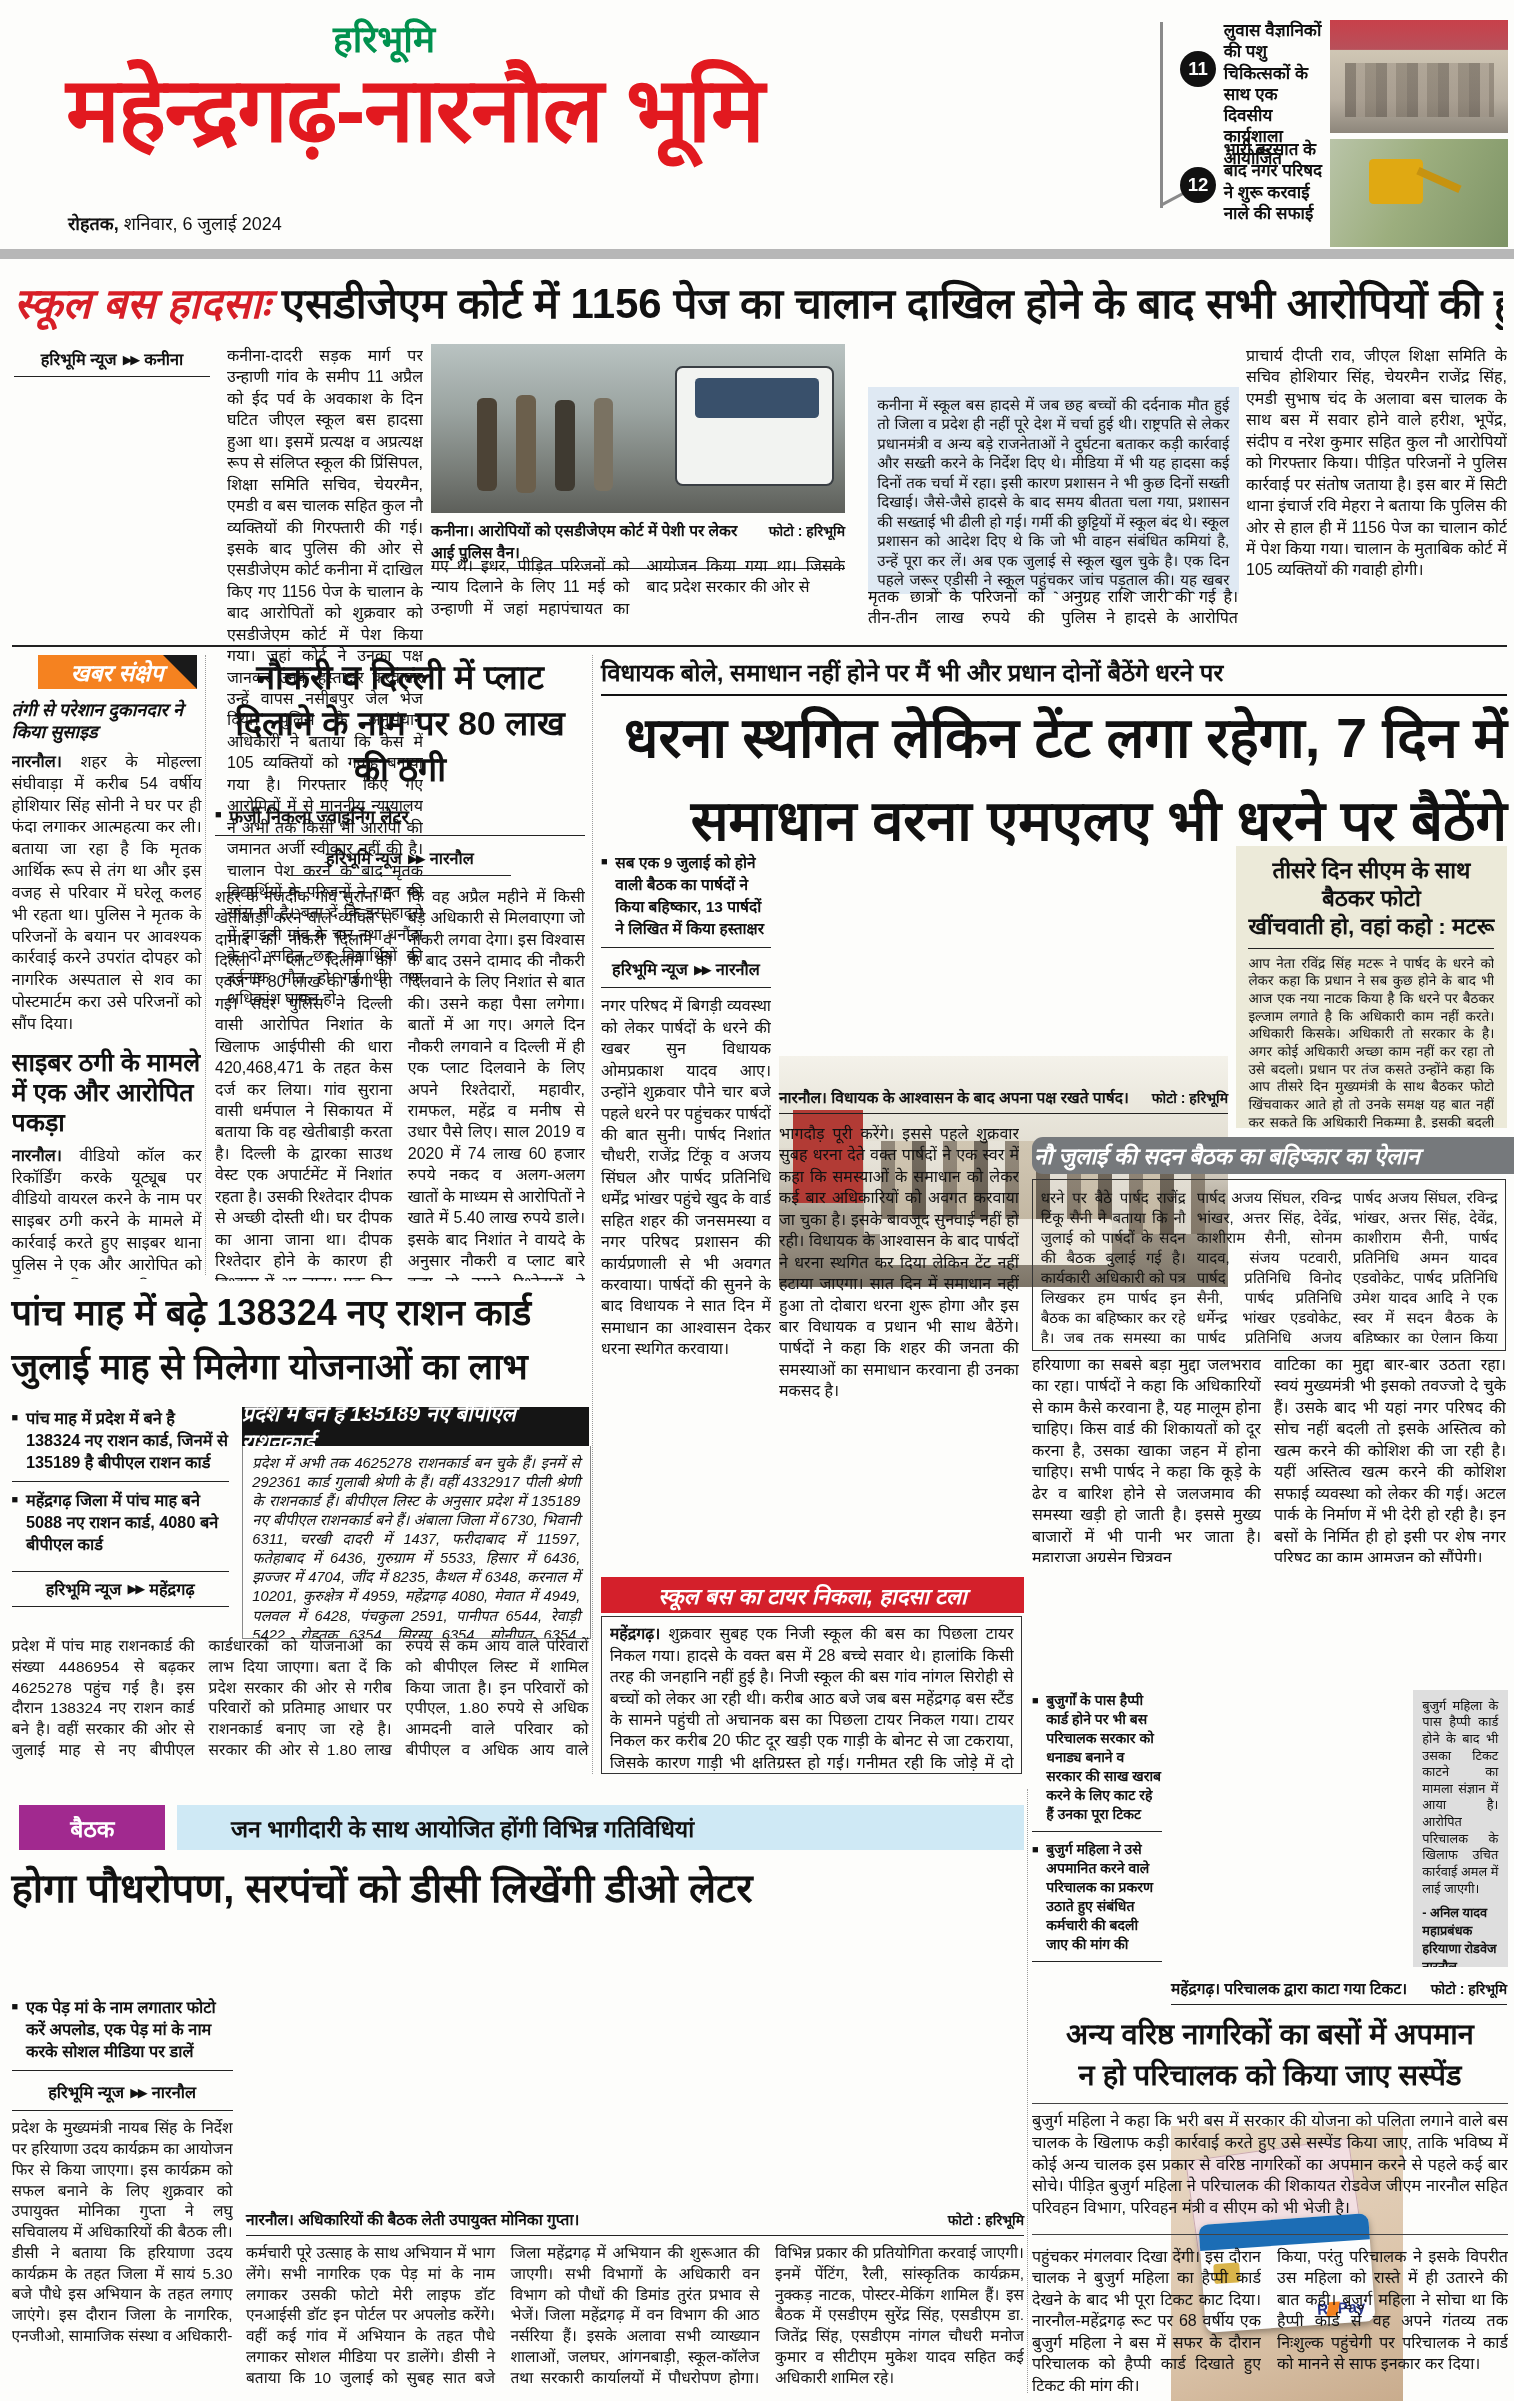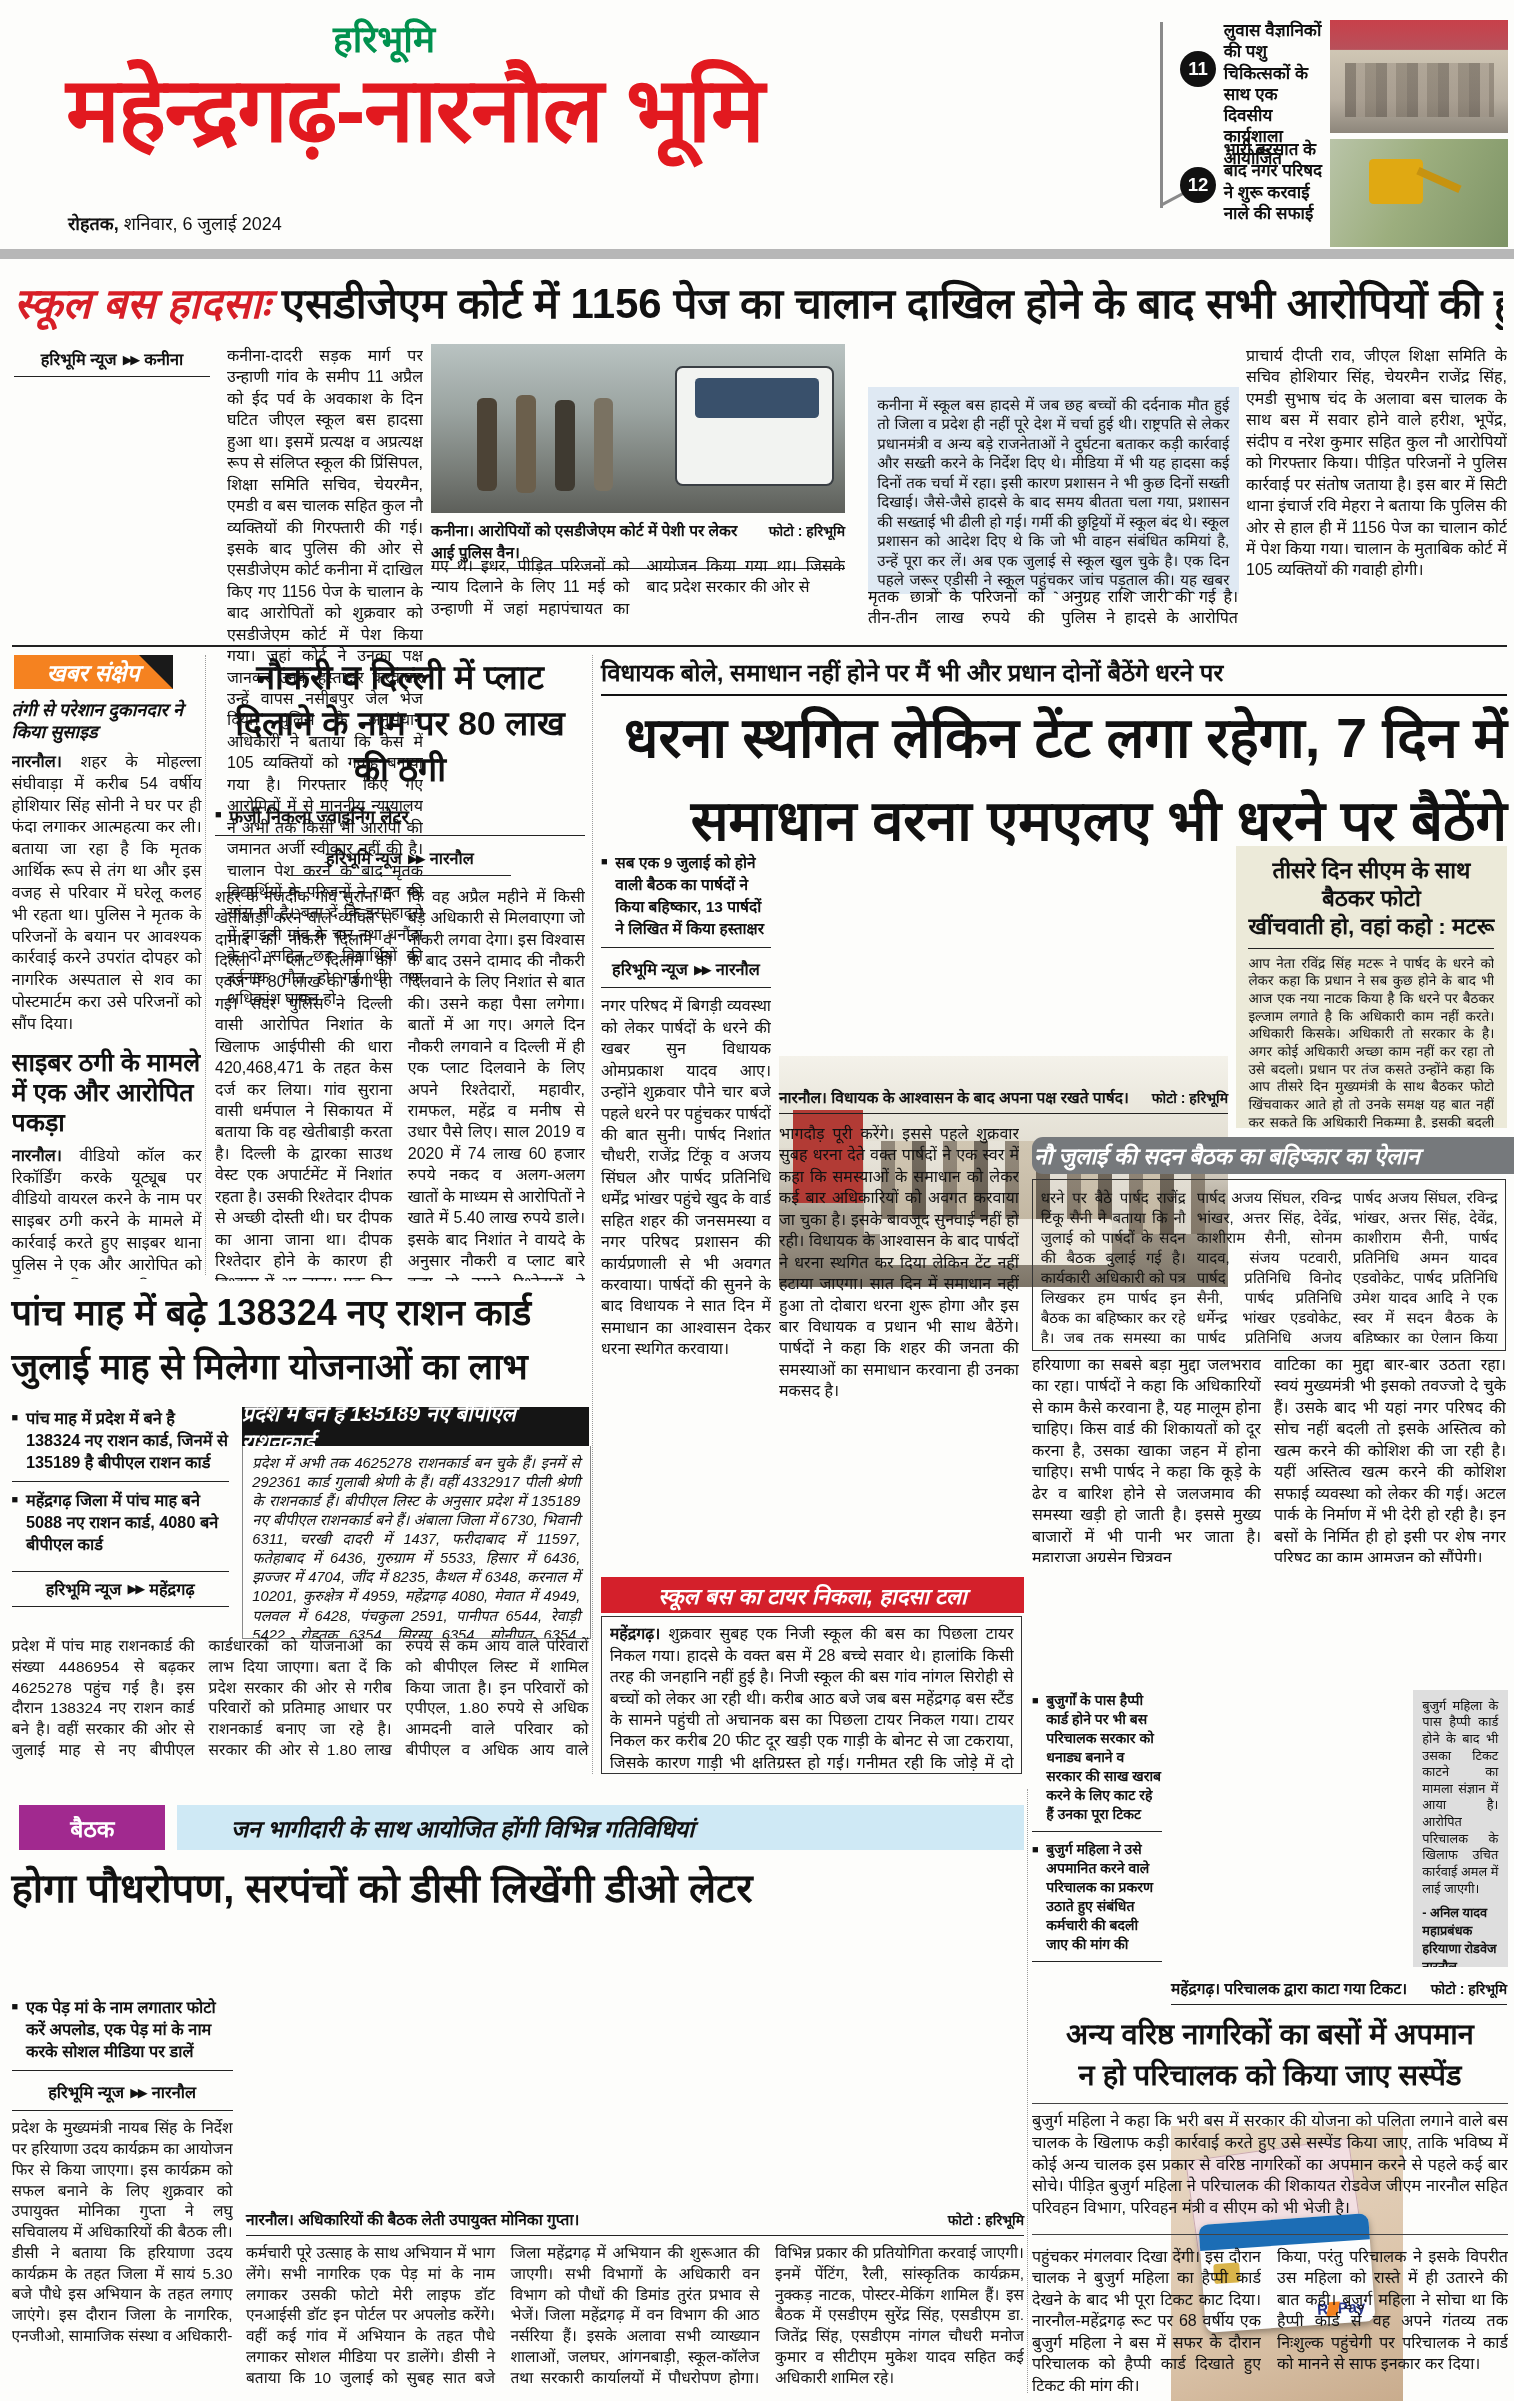--- a/index.html
+++ b/index.html
@@ -92,21 +92,21 @@
     <span>जब हादसा हुआ तो प्रशासन ने की थी सख्ती, अब ढिलाई</span>
   </div>
   <div class="abs" style="left:868px;top:387px;width:352px;height:192px;background:#dfe9f3;padding:7.7px 9.3px;font-size:15px;line-height:1.3;text-align:justify;overflow:hidden;">कनीना में स्कूल बस हादसे में जब छह बच्चों की दर्दनाक मौत हुई तो जिला व प्रदेश ही नहीं पूरे देश में चर्चा हुई थी। राष्ट्रपति से लेकर प्रधानमंत्री व अन्य बड़े राजनेताओं ने दुर्घटना बताकर कड़ी कार्रवाई और सख्ती करने के निर्देश दिए थे। मीडिया में भी यह हादसा कई दिनों तक चर्चा में रहा। इसी कारण प्रशासन ने भी कुछ दिनों सख्ती दिखाई। जैसे-जैसे हादसे के बाद समय बीतता चला गया, प्रशासन की सख्ताई भी ढीली हो गई। गर्मी की छुट्टियों में स्कूल बंद थे। स्कूल प्रशासन को आदेश दिए थे कि जो भी वाहन संबंधित कमियां है, उन्हें पूरा कर लें। अब एक जुलाई से स्कूल खुल चुके है। एक दिन पहले जरूर एडीसी ने स्कूल पहुंचकर जांच पड़ताल की। यह खबर तक सरकारी विज्ञप्ति के माध्यम से मीडिया को मिली। कितने स्कूल वाहनों की जांच की, यह सूचना नहीं दी गई। जैसे-जैसे समय बीत रहा है, स्कूल वाहनों की कमी की जांच करने का सिलसिला भी थम सा गया है।</div>
   <div class="abs bt" style="left:868px;top:586px;width:370px;height:53px;column-count:2;column-gap:17px;">मृतक छात्रों के परिजनों को तीन-तीन लाख रुपये की अनुग्रह राशि जारी की गई है। पुलिस ने हादसे के आरोपित बस चालक धर्मेंद्र सहित सेहलंग, स्कूल की</div>
 
   <div class="abs bt" style="left:1246px;top:345px;width:261px;height:293px;">प्राचार्य दीप्ती राव, जीएल शिक्षा समिति के सचिव होशियार सिंह, चेयरमैन राजेंद्र सिंह, एमडी सुभाष चंद के अलावा बस चालक के साथ बस में सवार होने वाले हरीश, भूपेंद्र, संदीप व नरेश कुमार सहित कुल नौ आरोपियों को गिरफ्तार किया। पीड़ित परिजनों ने पुलिस कार्रवाई पर संतोष जताया है। इस बार में सिटी थाना इंचार्ज रवि मेहरा ने बताया कि पुलिस की ओर से हाल ही में 1156 पेज का चालान कोर्ट में पेश किया गया। चालान के मुताबिक कोर्ट में 105 व्यक्तियों की गवाही होगी।</div>
 
   <div class="hrule abs" style="left:11.6px;top:645px;width:1495px;"></div>
 
   <div class="abs" style="left:11.6px;top:655px;width:190px;height:624px;overflow:hidden;">
-    <div class="orange-tab" style="width:159px;height:34px;font-size:23px;margin:0 0 11px 2px;">
+    <div class="orange-tab" style="width:159px;height:34px;font-size:23px;margin:0 0 11px 26px;">
       <span>खबर संक्षेप</span>
       <div class="fold" style="border-width:0 34px 34px 0;border-color:transparent #1a1a1a transparent transparent;"></div>
     </div>
     <h3 style="font-size:18px;line-height:1.2;margin:4.6px 0 7.7px;font-style:italic;">तंगी से परेशान दुकानदार ने किया सुसाइड</h3>
     <p class="bt" style="font-size:16.3px;">
       <span style="font-weight:bold;">नारनौल।</span>
       <span>शहर के मोहल्ला संघीवाड़ा में करीब 54 वर्षीय होशियार सिंह सोनी ने घर पर ही फंदा लगाकर आत्महत्या कर ली। बताया जा रहा है कि मृतक आर्थिक रूप से तंग था और इस वजह से परिवार में घरेलू कलह भी रहता था। पुलिस ने मृतक के परिजनों के बयान पर आवश्यक कार्रवाई करने उपरांत दोपहर को नागरिक अस्पताल से शव का पोस्टमार्टम करा उसे परिजनों को सौंप दिया।</span>
     </p>
     <h3 style="font-size:25px;line-height:1.2;margin:12.4px 0 7.7px;">साइबर ठगी के मामले में एक और आरोपित पकड़ा</h3>
     <p class="bt" style="font-size:16.3px;">
@@ -246,21 +246,21 @@
     <p style="font-weight:bold;font-size:12.8px;">महाप्रबंधक हरियाणा रोडवेज नारनौल</p>
   </div>
   <div class="cap abs" style="left:1171px;top:1977px;width:336px;">
     <span>महेंद्रगढ़। परिचालक द्वारा काटा गया टिकट।</span>
     <span class="credit">फोटो : हरिभूमि</span>
   </div>
 
   <div class="abs" style="left:19.4px;top:1805px;width:146px;height:45px;background:#a1298f;display:flex;align-items:center;justify-content:center;">
     <span style="color:#fff;font-weight:800;font-size:23px;">बैठक</span>
   </div>
-  <div class="abs" style="left:177px;top:1805px;width:847px;height:45px;background:#cfe9f5;display:flex;align-items:center;padding-left:54px;box-sizing:border-box;font-style:italic;">
+  <div class="abs" style="left:177px;top:1805px;width:847px;height:45px;background:#cfe9f5;display:flex;align-items:center;padding-left:54px;box-sizing:border-box;">
     <span style="font-weight:800;font-size:23px;">जन भागीदारी के साथ आयोजित होंगी विभिन्न गतिविधियां</span>
   </div>
   <div class="abs" style="left:11.6px;top:1858px;width:1012px;font-size:40px;font-weight:800;line-height:1.5;">
     <div>होगा पौधरोपण, सरपंचों को डीसी लिखेंगी डीओ लेटर</div>
   </div>
   <div class="abs" style="left:11.6px;top:1996px;width:221px;height:406px;overflow:hidden;">
     <div class="bullet-row" style="font-size:16.3px;">
       <span class="sq">■</span>
       <span>एक पेड़ मां के नाम लगातार फोटो करें अपलोड, एक पेड़ मां के नाम करके सोशल मीडिया पर डालें</span>
     </div>

